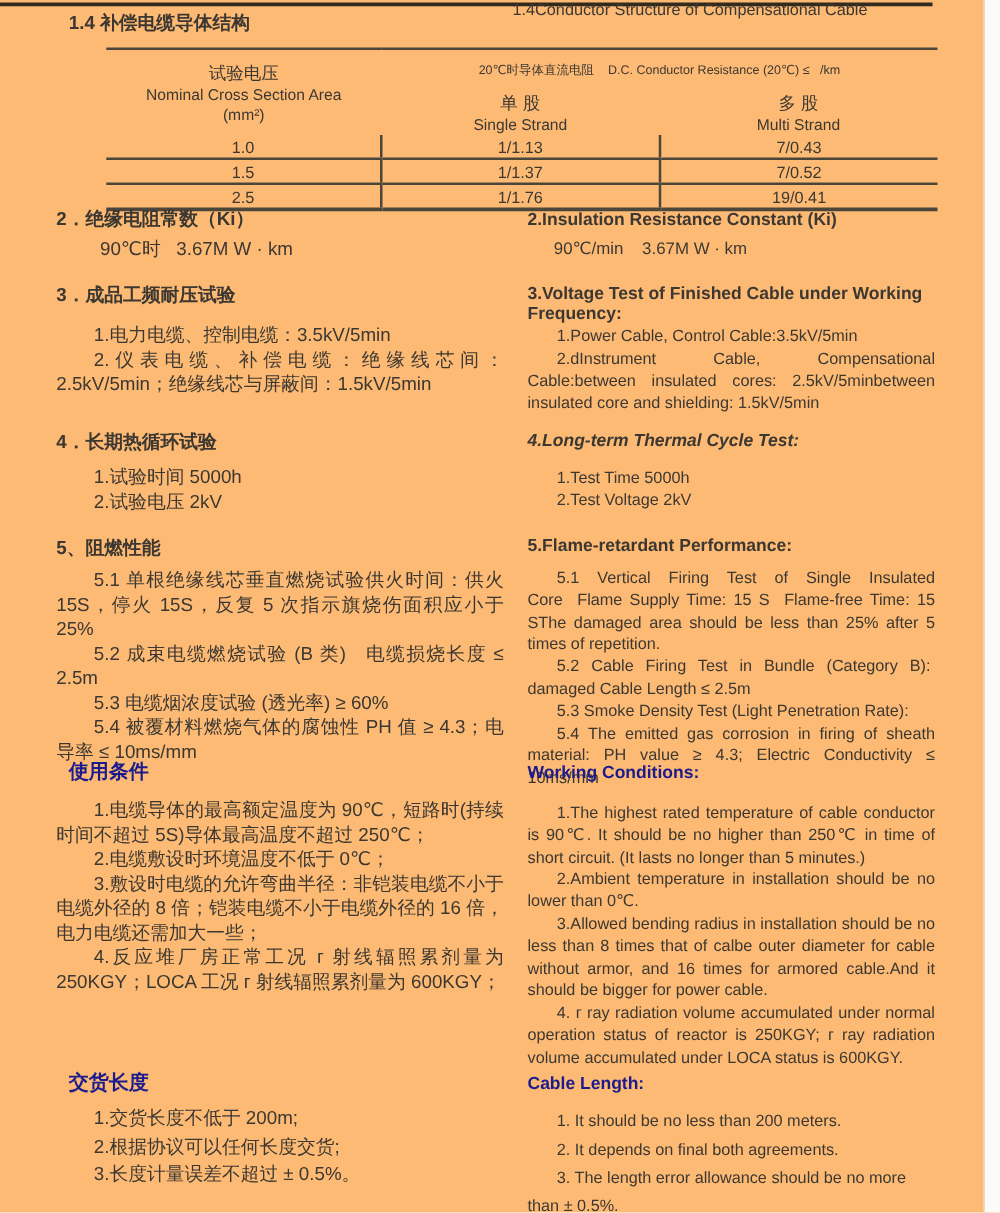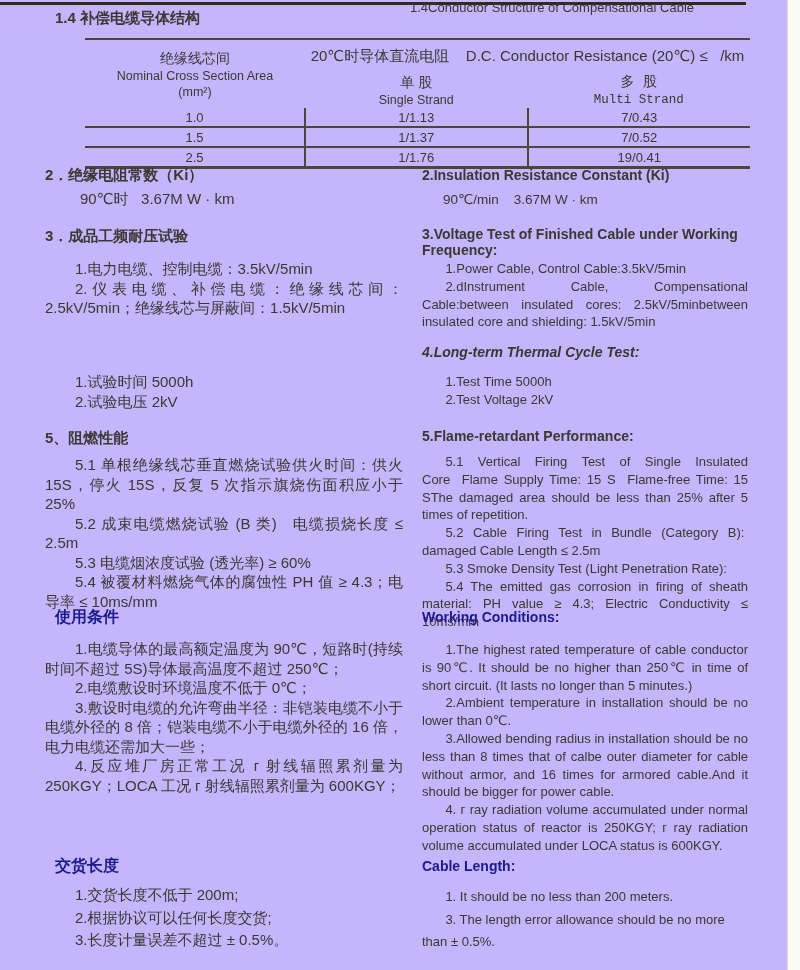--- a/index.html
+++ b/index.html
@@ -1,36 +1,36 @@
 <!DOCTYPE html>
 <html><head>
 <meta charset="utf-8">
 <style>
   html,body { margin:0; padding:0; background:#ffffff; }
   .page {
     position:relative; width:800px; height:970px;
-    background:#c4b5fd; overflow:hidden;
+    background:#fdba74; overflow:hidden;
     font-family:"Liberation Sans","DejaVu Sans",sans-serif;
     color:#3c3831;
   }
   .topline { position:absolute; left:0; top:2px; width:746px; height:3px; background:#332a1e; }
   .edge { position:absolute; right:0; top:0; width:12px; height:100%; background:#fbfbf7; border-left:1px solid #e3ddc9; }
 
   .abs { position:absolute; }
 
   .t-zh { left:55px; top:9px; font-size:15px; font-weight:bold; }
   .t-en { left:410px; top:0; font-size:13px; }
 
   table.spec { position:absolute; left:85px; top:38px; width:665px; border-collapse:collapse; table-layout:fixed; }
   table.spec td { padding:0; text-align:center; vertical-align:middle; border:0 solid #4c463a; }
   td.c1 { width:220px; border-right-width:2px; border-bottom-width:2px; }
-  td.res { border-top-width:2px; border-bottom-width:2px; height:32px; font-size:15px; }
+  td.res { border-top-width:2px; border-bottom-width:2px; height:32px; font-size:10px; }
   tr.h1 td { border-top-width:2px; }
   td.sub { height:33px; border-bottom-width:2px; }
-  td.bl { border-left-width:2px;font-family:Liberation Mono, monospace; }
+  td.bl { border-left-width:2px; }
   tr.dr td { height:18px; font-size:13px; border-bottom-width:2px; }
   tr.dr td + td { border-left-width:2px; }
   tr.dr.last td { border-bottom-width:3px; }
   .zh14 { font-size:14px; line-height:20px; }
   .en13 { font-size:12.5px; line-height:16px; }
 
   .zh-h { font-size:15px; font-weight:bold; }
   .en-h { font-size:14px; font-weight:bold; }
   .alignR { text-align:left; }
   .blue { color:#1b1b8c; }
@@ -50,21 +50,21 @@
   <div class="topline"></div>
   <div class="edge"></div>
 
   <div class="abs t-zh">1.4 补偿电缆导体结构</div>
   <div class="abs t-en">1.4Conductor Structure of Compensational Cable</div>
 
   <table class="spec">
     <tbody>
         <tr class="h1">
       <td class="c1" rowspan="2">
-        <div class="zh14">绝缘线芯间</div>
+        <div class="zh14">试验电压</div>
         <div class="en13">Nominal Cross Section Area</div>
         <div class="en13">(mm²)</div>
       </td>
       <td class="res" colspan="2">20℃时导体直流电阻&nbsp;&nbsp;&nbsp;&nbsp;D.C. Conductor Resistance (20℃) ≤&nbsp;&nbsp;&nbsp;/km</td>
     </tr>
     <tr>
       <td class="sub">
         <div class="zh14">单 股</div>
         <div class="en13">Single Strand</div>
       </td>
@@ -100,20 +100,21 @@
   <div class="abs s-en-col en-h alignR" style="top:226px;">3.Voltage Test of Finished Cable under Working Frequency:</div>
   <div class="abs s-zh-col zh-body" style="top:259px;">
     <p>1.电力电缆、控制电缆：3.5kV/5min</p>
     <p>2.仪表电缆、补偿电缆：绝缘线芯间：2.5kV/5min；绝缘线芯与屏蔽间：1.5kV/5min</p>
   </div>
   <div class="abs s-en-col en-body" style="top:260px;">
     <p>1.Power Cable, Control Cable:3.5kV/5min</p>
     <p>2.dInstrument Cable, Compensational Cable:between insulated cores: 2.5kV/5minbetween insulated core and shielding: 1.5kV/5min</p>
   </div>
 
+  <div class="abs s-zh-col zh-h alignR" style="top:344px; padding-right:90px; box-sizing:border-box;">4．长期热循环试验</div>
   <div class="abs s-en-col en-h alignR" style="top:344px;font-style:italic;">4.Long-term Thermal Cycle Test:</div>
   <div class="abs s-zh-col zh-body plain" style="top:372px;">
     <p>1.试验时间 5000h</p>
     <p>2.试验电压 2kV</p>
   </div>
   <div class="abs s-en-col en-body plain" style="top:373px;">
     <p>1.Test Time 5000h</p>
     <p>2.Test Voltage 2kV</p>
   </div>
 
@@ -149,15 +150,16 @@
 
   <div class="abs blue" style="left:55px; top:856px; font-size:16px; font-weight:bold;">交货长度</div>
   <div class="abs s-en-col blue en-h alignR" style="top:858px; padding-right:12px; box-sizing:border-box;">Cable Length:</div>
   <div class="abs s-zh-col zh-body plain wide" style="top:884px;">
     <p>1.交货长度不低于 200m;</p>
     <p>2.根据协议可以任何长度交货;</p>
     <p>3.长度计量误差不超过 ± 0.5%。</p>
   </div>
   <div class="abs s-en-col en-body plain wide" style="top:886px;">
     <p>1. It should be no less than 200 meters.</p>
+    <p>2. It depends on final both agreements.</p>
     <p>3. The length error allowance should be no more than ± 0.5%.</p>
   </div>
 </div>
 
 </body></html>

